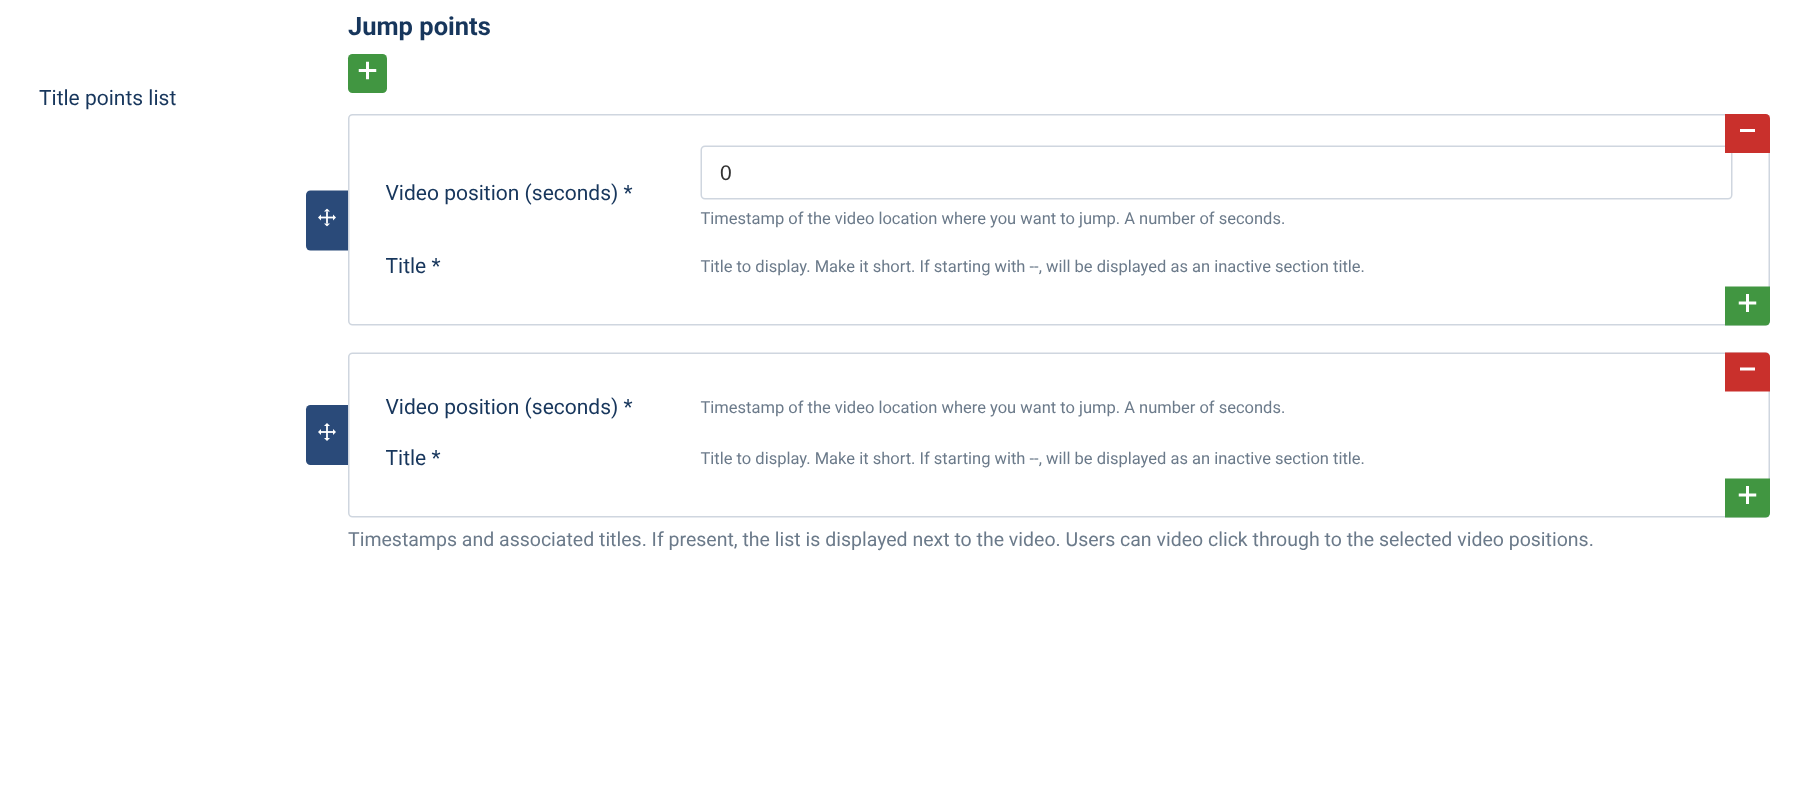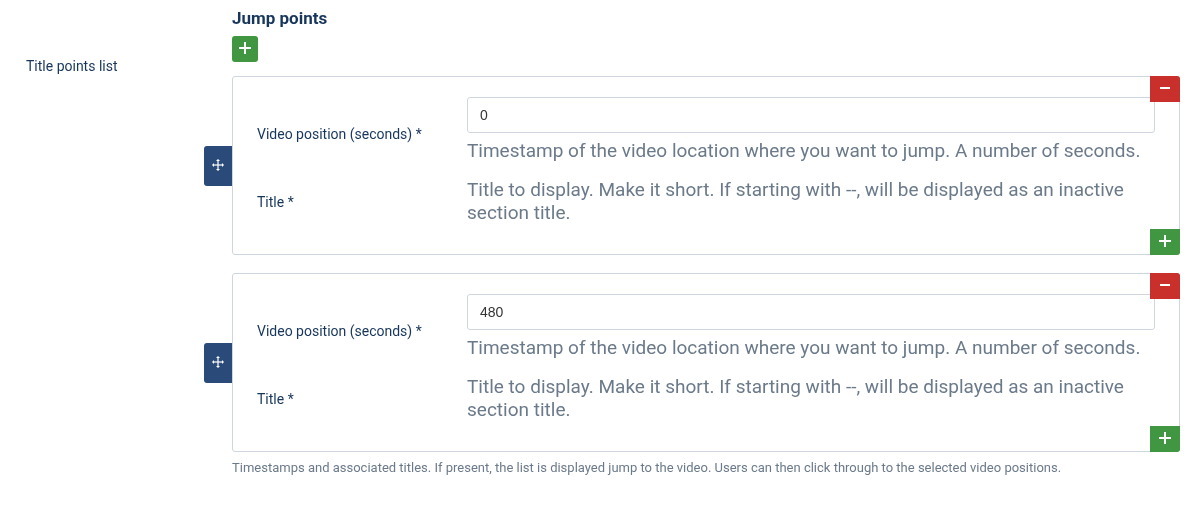--- a/index.html
+++ b/index.html
@@ -69,21 +69,21 @@
   .field-body { flex: 1; }
   .input {
     width: 100%; height: 36px;
     border: 1px solid #cfd6df; border-radius: 3px;
     padding: 0 12px;
     font-size: 14px; color: #333; background: #fff;
     outline: none;
   }
   .help {
     margin-top: 6px;
-    font-size: 19px;
+    font-size: 11px;
     color: #6b7a8a;
   }
   .list-help {
     font-size: 13px;
     color: #6b7a8a;
     margin-top: -10px;
   }
 </style>
 </head>
 <body>
@@ -176,28 +176,27 @@
             <svg viewBox="0 0 12 12">
                 <rect x="5" y="0" width="2" height="12"></rect>
                 <rect x="0" y="5" width="12" height="2"></rect>
               </svg>
           </span>
         </button>
 
         <div class="field-row">
           <div class="field-label">Video position (seconds) *</div>
           <div class="field-body">
-            <input class="input" type="text" value="480" style="">
             <div class="help">Timestamp of the video location where you want to jump. A number of seconds.</div>
           </div>
         </div>
         <div class="field-row">
           <div class="field-label">Title *</div>
           <div class="field-body">
             <div class="help">Title to display. Make it short. If starting with --, will be displayed as an inactive section title.</div>
           </div>
         </div>
       </div>
 
-      <div class="list-help">Timestamps and associated titles. If present, the list is displayed jump to the video. Users can then click through to the selected video positions.</div>
+      <div class="list-help">Timestamps and associated titles. If present, the list is displayed next to the video. Users can video click through to the selected video positions.</div>
     </div>
   </div>
 </div>
 
 </body></html>

